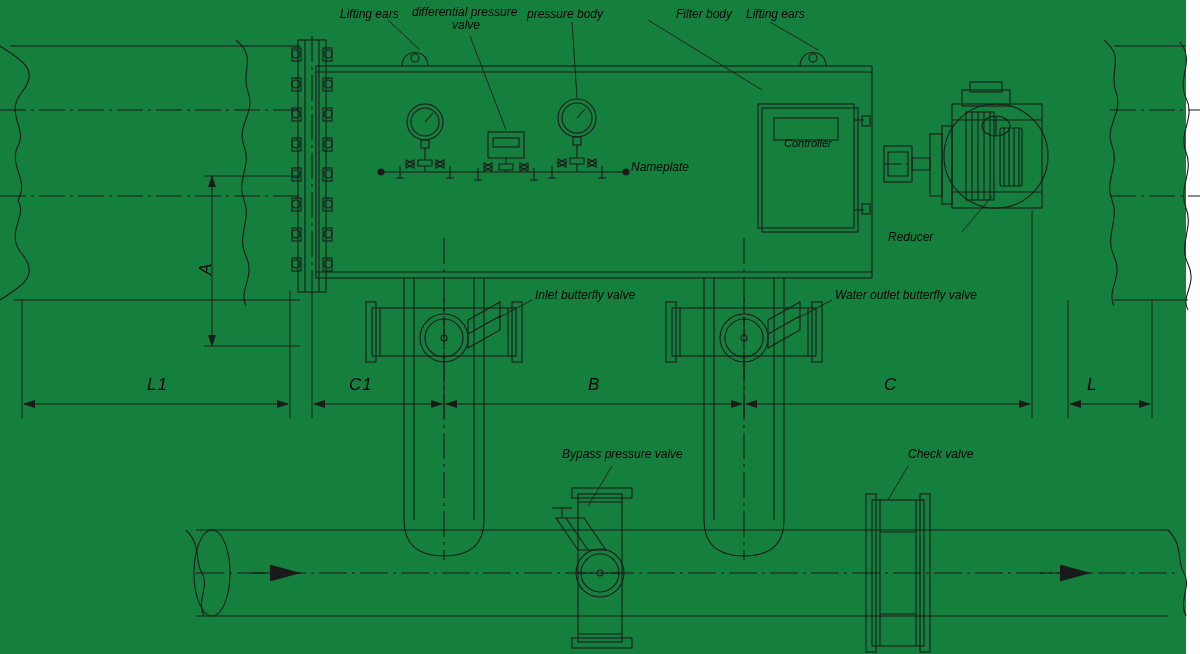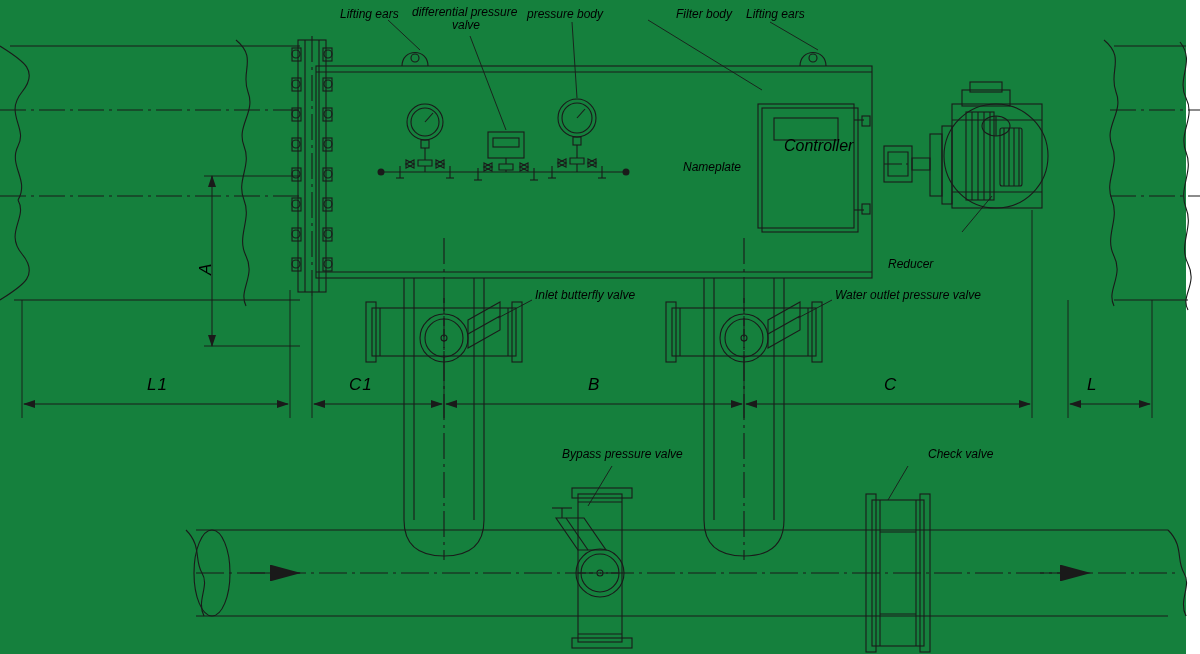--- a/index.html
+++ b/index.html
@@ -3,21 +3,21 @@
 <meta charset="utf-8">
 <style>
   html,body{margin:0;padding:0;background:#ffffff;}
   body{width:1200px;height:654px;overflow:hidden;font-family:"Liberation Sans",sans-serif;}
   #stage{position:relative;width:1186px;height:654px;background:#15803d;font-style:italic;}
   svg.layer{position:absolute;left:0;top:0;width:1200px;height:654px;}
   .lbl{position:absolute;font-family:"Liberation Sans",sans-serif;font-size:12px;color:#000;white-space:nowrap;line-height:13px;}
   .lbl.c{text-align:right;}
   .dim{position:absolute;font-family:"Liberation Sans",sans-serif;font-size:17px;color:#000;letter-spacing:1px;}
   .vert{transform:rotate(-90deg);transform-origin:left top;}
-  .ctrl{position:absolute;font-size:16px;color:#000;}
+  .ctrl{position:absolute;font-size:11px;color:#000;}
 </style>
 </head>
 <body>
 
 <div id="stage">
 
   <svg class="layer" viewBox="0 0 1200 654">
     <defs>
       <marker id="arrHead" markerWidth="12" markerHeight="8" refX="11" refY="4" orient="auto">
         <path d="M0,0 L12,4 L0,8 z" fill="#1a1a1a"></path>
@@ -282,27 +282,27 @@
       <path d="M908,466 L888,500" stroke-width="0.9"></path>
     </g>
   </svg>
 
   <div class="lbl" style="left:340px;top:8px;">Lifting ears</div>
   <div class="lbl c" style="left:412px;top:6px;">differential pressure</div>
   <div class="lbl c" style="left:452px;top:19px;">valve</div>
   <div class="lbl" style="left:527px;top:8px;">pressure body</div>
   <div class="lbl" style="left:650px;top:8px;margin-left:26px;">Filter body</div>
   <div class="lbl" style="left:746px;top:8px;">Lifting ears</div>
-  <div class="lbl" style="left:683px;top:161px;">Nameplate</div>
+  <div class="lbl" style="left:631px;top:161px;">Nameplate</div>
   <div class="ctrl" style="left:784px;top:137px;">Controller</div>
-  <div class="lbl" style="left:888px;top:231px;margin-top:27px;">Reducer</div>
+  <div class="lbl" style="left:888px;top:231px;">Reducer</div>
   <div class="lbl" style="left:535px;top:289px;text-align:center;">Inlet butterfly valve</div>
-  <div class="lbl" style="left:835px;top:289px;">Water outlet pressure valve</div>
+  <div class="lbl" style="left:835px;top:289px;">Water outlet butterfly valve</div>
   <div class="lbl" style="left:562px;top:448px;">Bypass pressure valve</div>
-  <div class="lbl" style="left:908px;top:448px;margin-left:20px;">Check valve</div>
+  <div class="lbl" style="left:908px;top:448px;">Check valve</div>
 
   <div class="dim vert" style="left:196px;top:275px;">A</div>
   <div class="dim" style="left:147px;top:375px;">L1</div>
   <div class="dim" style="left:349px;top:375px;">C1</div>
   <div class="dim" style="left:588px;top:375px;">B</div>
   <div class="dim" style="left:884px;top:375px;">C</div>
   <div class="dim" style="left:1087px;top:375px;">L</div>
 
 </div>
 

